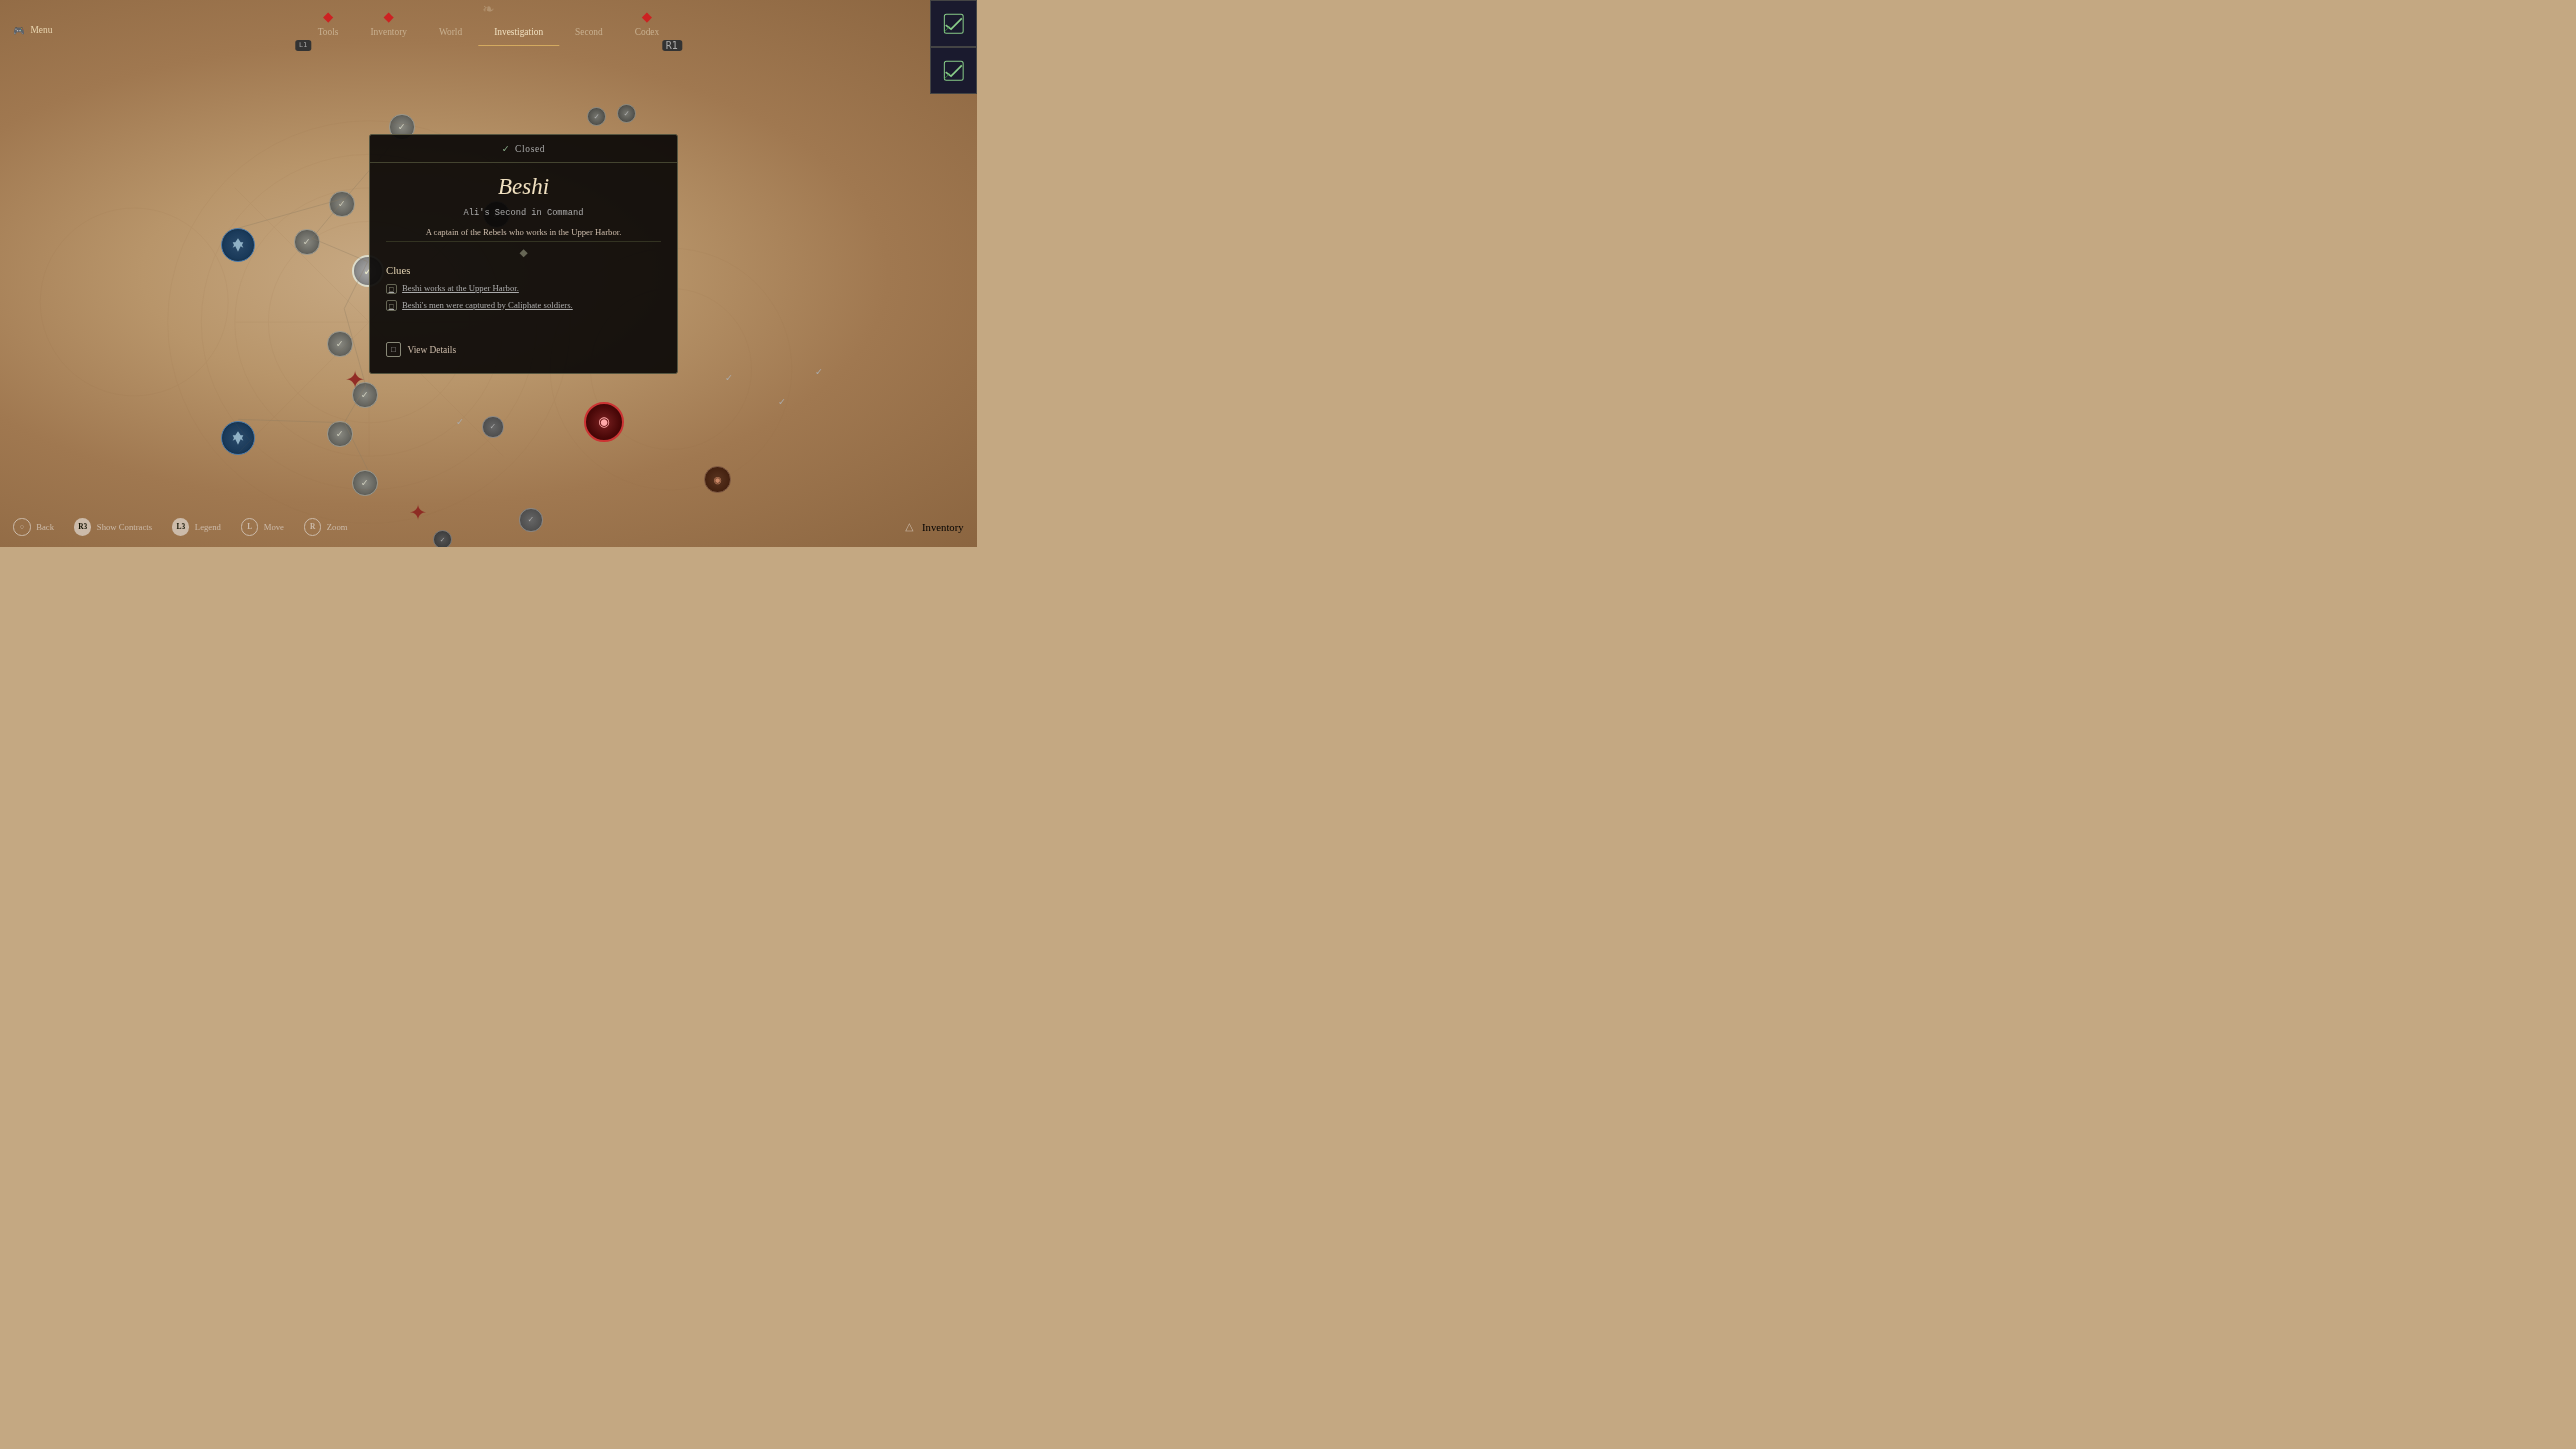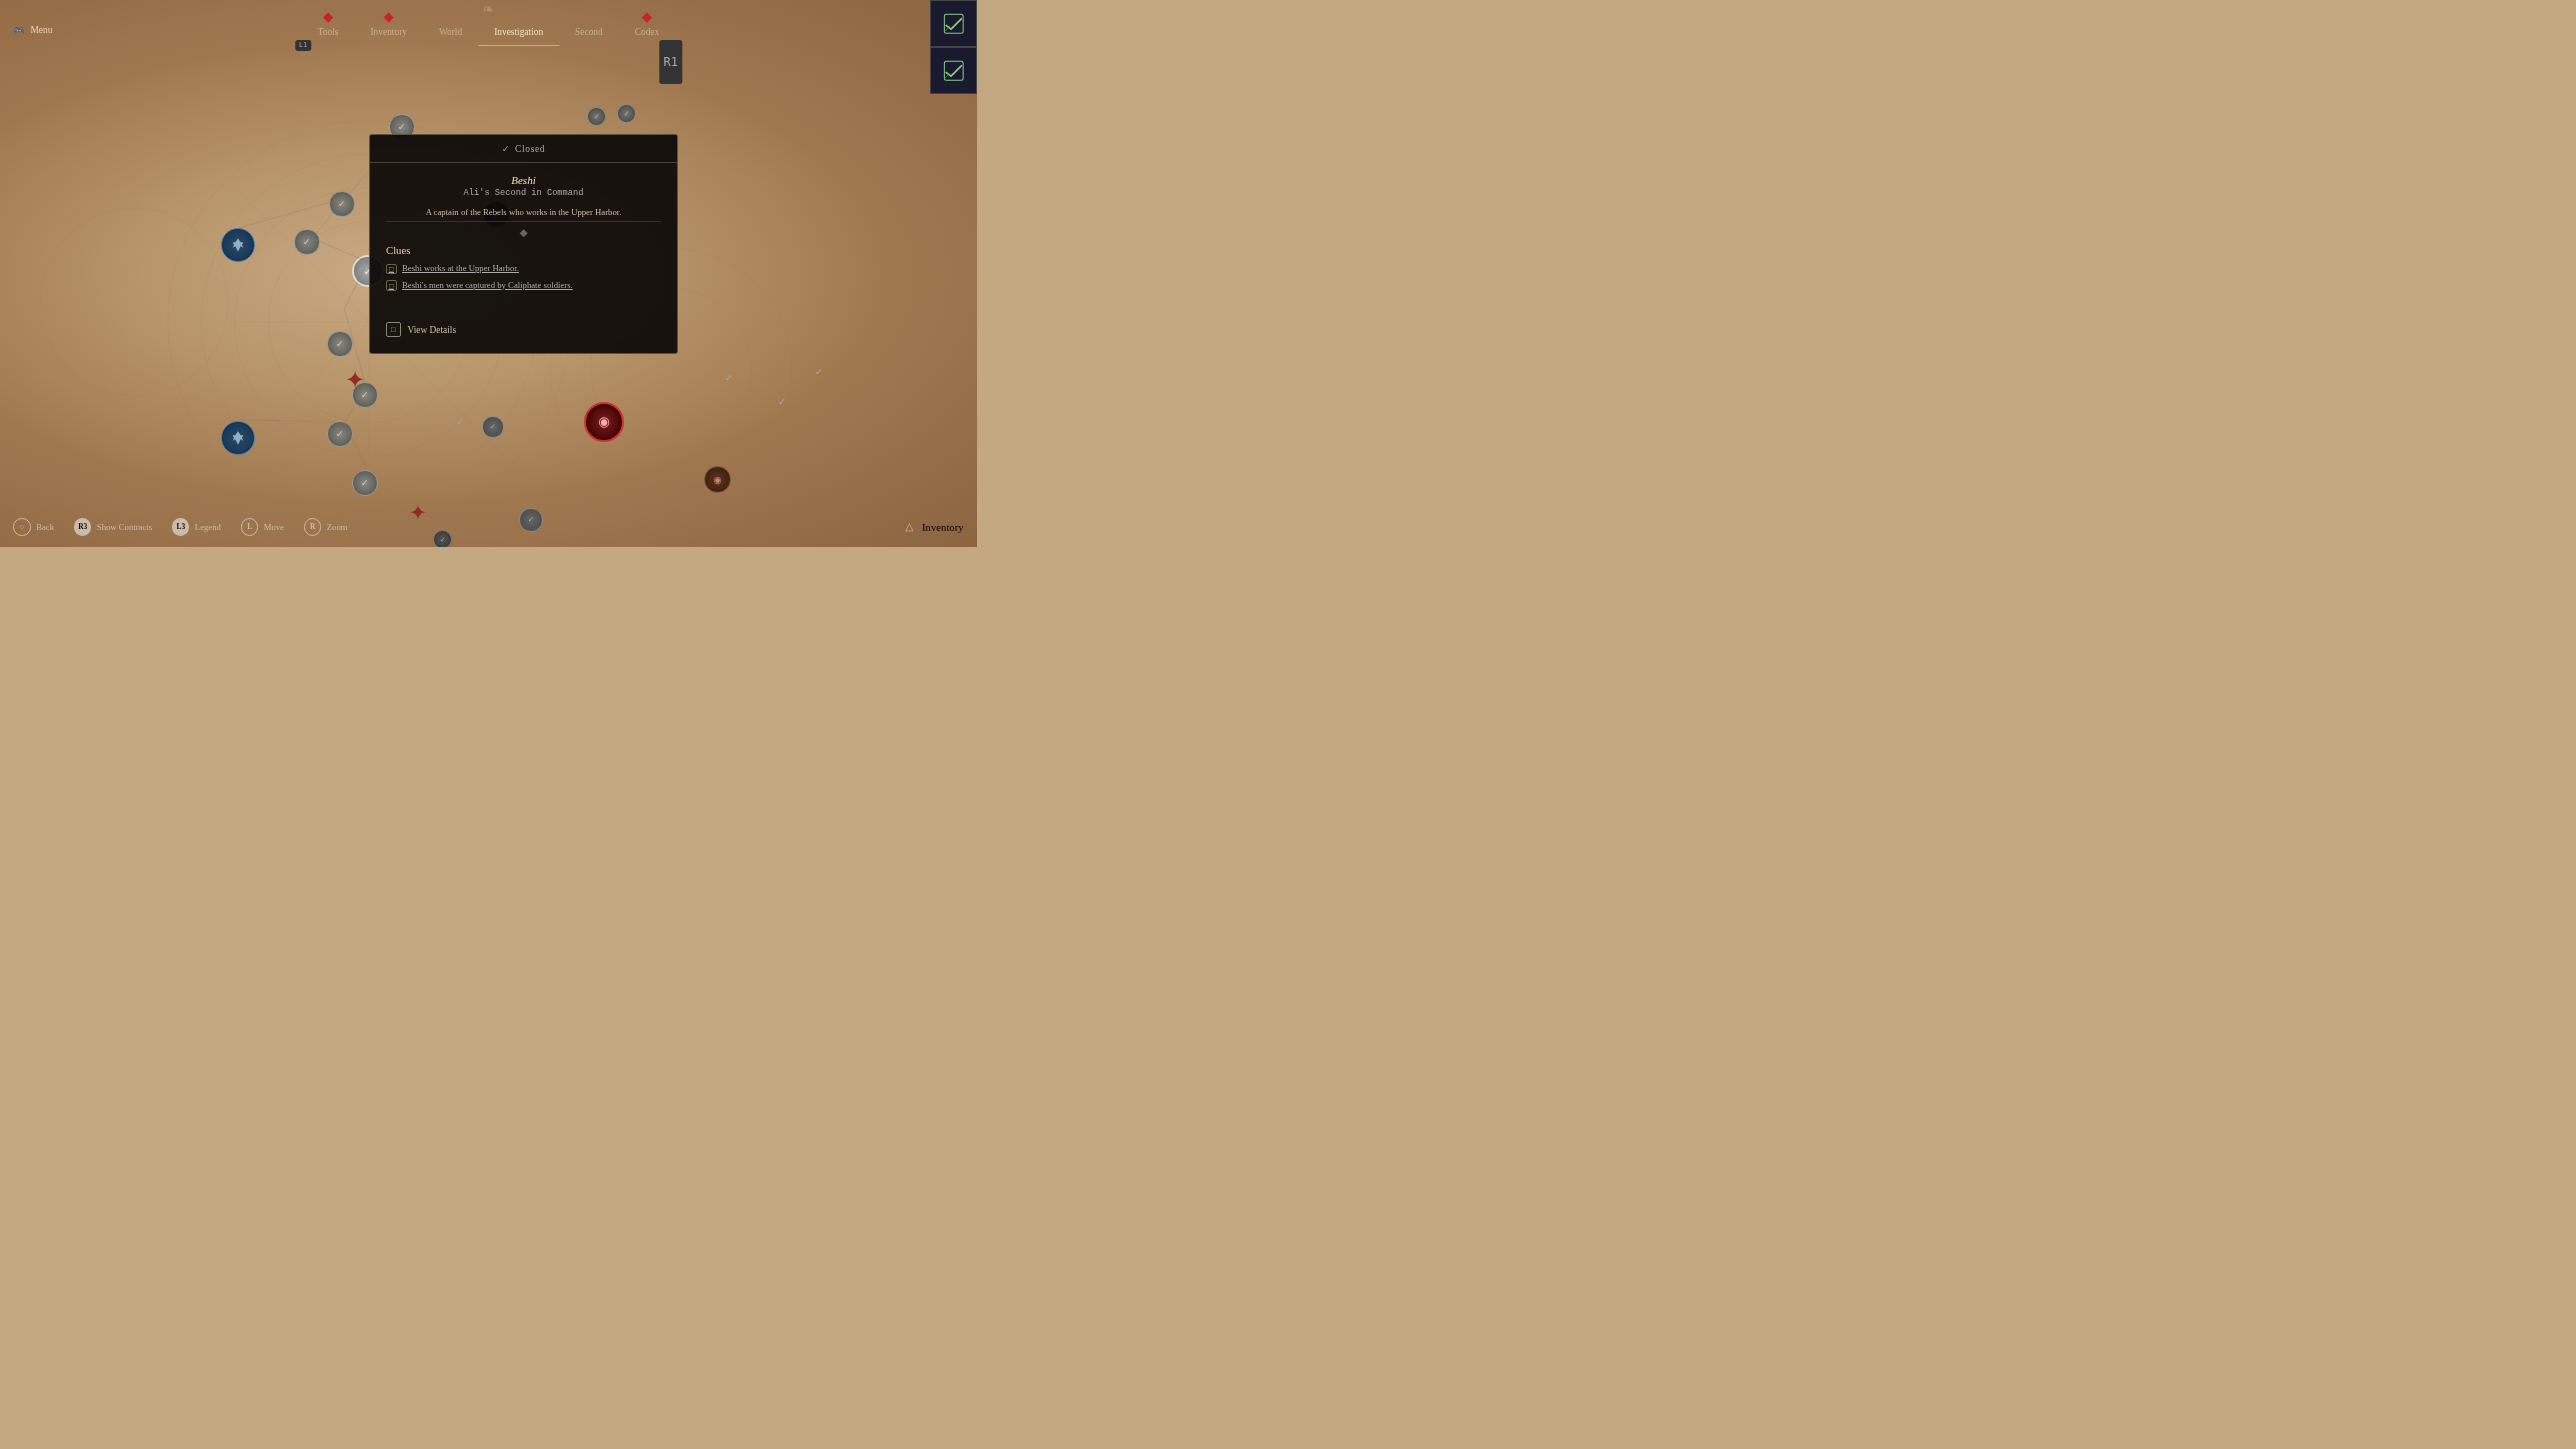--- a/index.html
+++ b/index.html
@@ -196,25 +196,25 @@
       font-size: 9.4px;
       color: #aaaaaa;
       letter-spacing: 0.7px;
     }
 
     .info-panel-body {
       padding: 10.7px 16px;
     }
 
     .info-panel-name {
-      font-size: 11px;
+      font-size: 23px;
       color: #f0e0c0;
       text-align: center;
       font-style: italic;
-      margin-bottom: 2px;
+      margin-bottom: 8px;
     }
 
     .info-panel-subtitle {
       font-size: 8.7px;
       color: #aaaaaa;
       text-align: center;
       margin-bottom: 8px;
       font-family: Liberation Mono, monospace;
     }
 
@@ -436,21 +436,21 @@
     <div class="nav-tab">
       <div class="tab-icon"></div>
       <span class="tab-label">Second</span>
     </div>
 
     <div class="nav-tab">
       <div class="tab-icon red-diamond">◆</div>
       <span class="tab-label">Codex</span>
     </div>
 
-    <div style="position:absolute; right:-6.7px; top:40px; background:#333; border-radius:2.7px; color:#aaa; font-size:12px; padding:15px 4px; font-family:monospace;">R1</div>
+    <div style="position:absolute; right:-6.7px; top:40px; background:#333; border-radius:2.7px; color:#aaa; font-size:10px; padding:0 4px; font-family:monospace;">R1</div>
   </div>
 
   <div class="right-buttons">
     <div class="right-btn">
       <svg width="21.5" height="21.5" viewBox="0 0 32 32" fill="#88cc88">
         <polyline points="4,18 12,24 28,8" stroke="#88cc88" stroke-width="2.5" fill="none"></polyline>
         <rect x="2" y="2" width="28" height="28" rx="3" stroke="#88cc88" stroke-width="1.5" fill="none"></rect>
         <line x1="2" y1="28" x2="10" y2="20" stroke="#44aa44" stroke-width="1"></line>
       </svg>
     </div>

